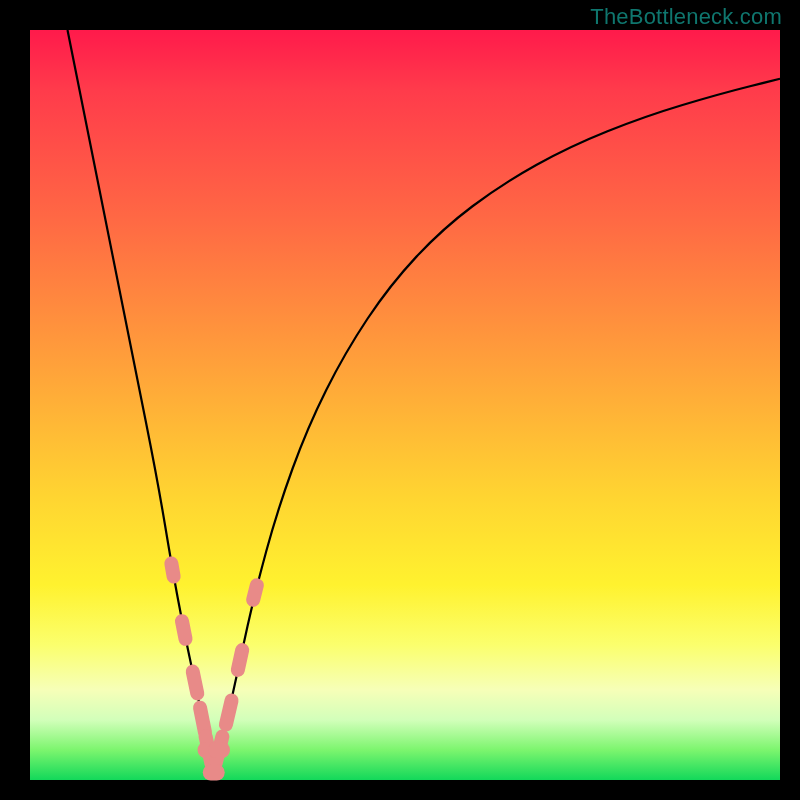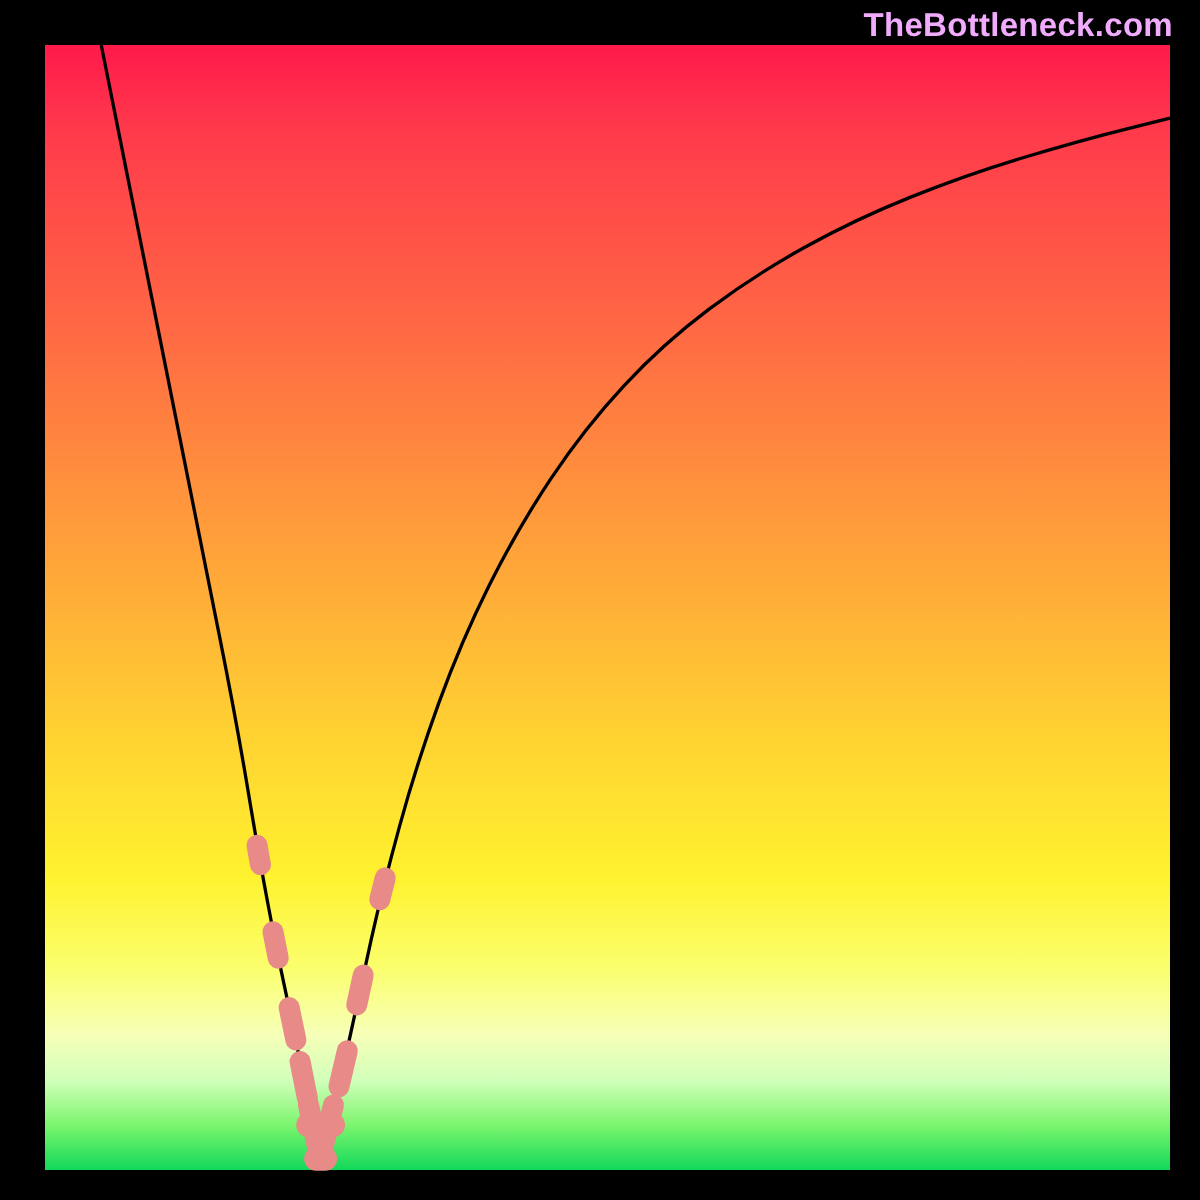--- a/index.html
+++ b/index.html
@@ -35,23 +35,23 @@
       #f6ffb8 88%,
       #d2ffba 92%,
       #7cf56e 96%,
       #12d85a 100%
     );
   }
   .watermark {
     position: absolute;
     top: 4px;
     right: 18px;
-    color: #f0abfc;
+    color: #0f766e;
     font-size: 22px;
-    font-weight: 700;
+    font-weight: 400;
     letter-spacing: 0.2px;
   }
   svg.curve {
     position: absolute;
     left: 0;
     top: 0;
     width: 750px;
     height: 750px;
     overflow: visible;
   }

